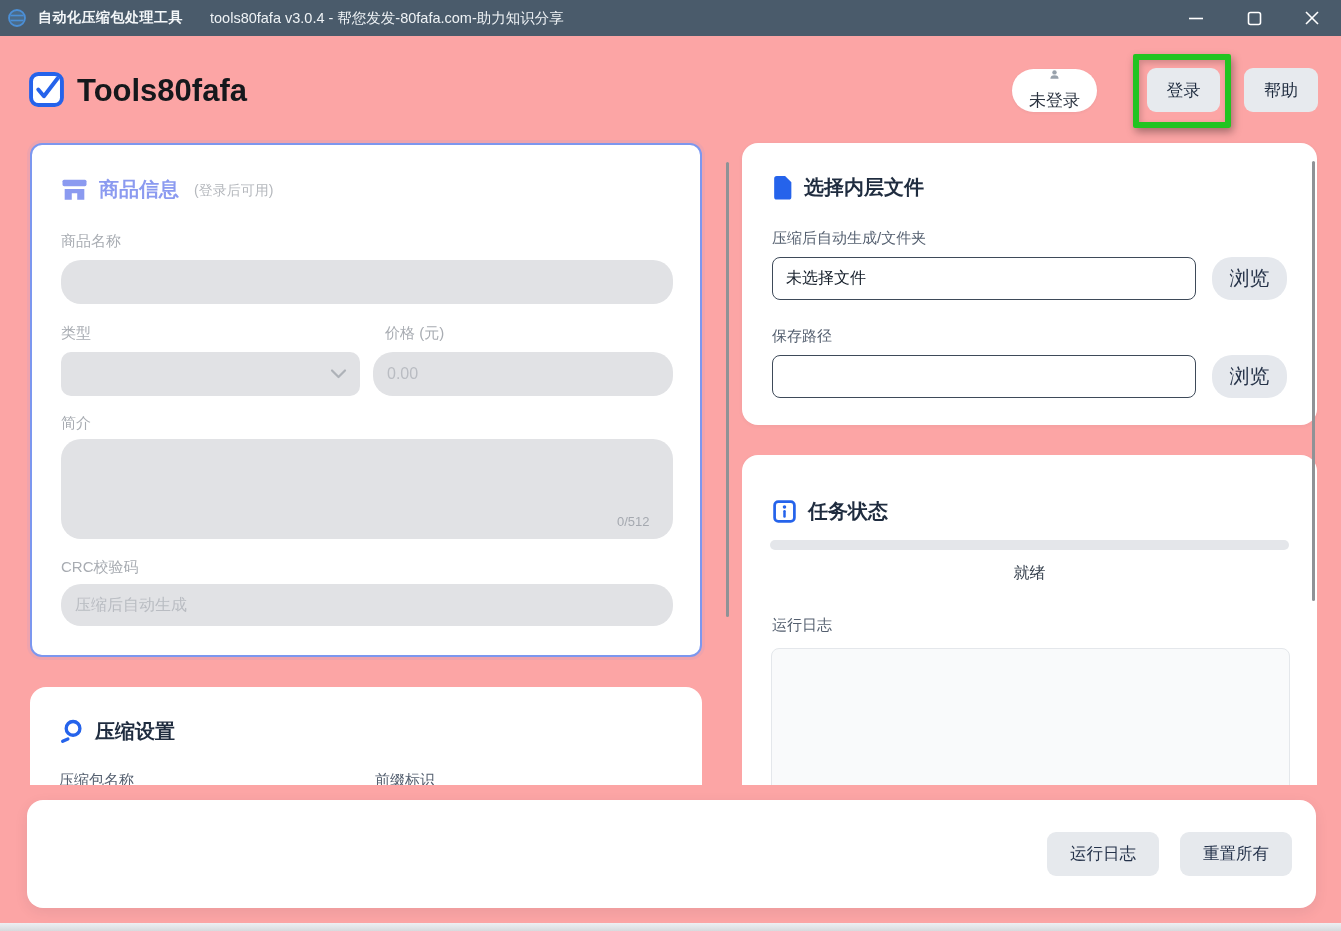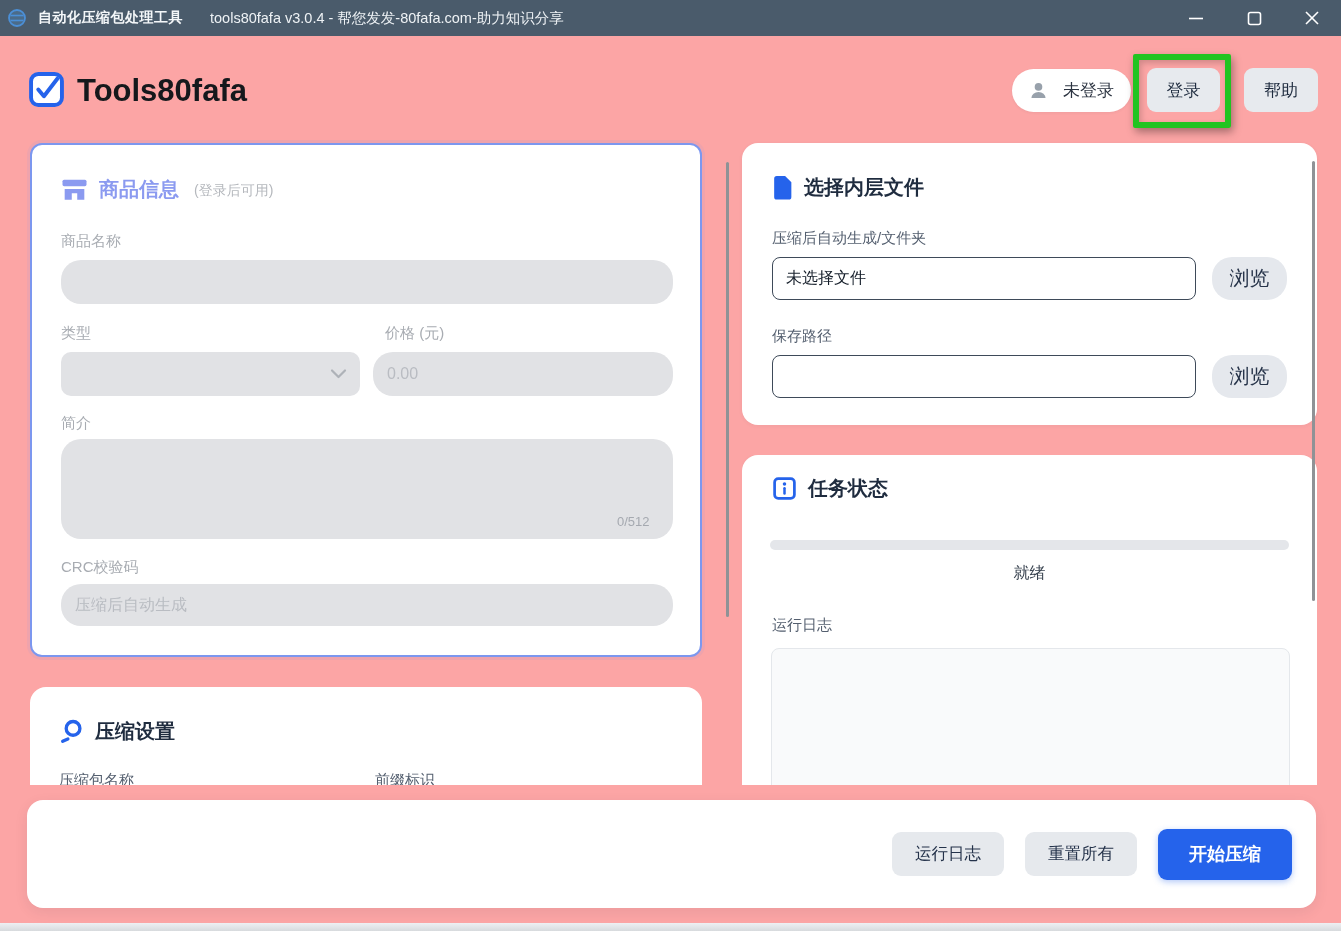--- a/index.html
+++ b/index.html
@@ -12,21 +12,21 @@
   .tb-icon { margin-left:7px; display:flex; align-items:center; }
   .tb-app { margin-left:11px; font-size:14px; font-weight:600; color:#f4f7f9; letter-spacing:.5px; }
   .tb-title { position:absolute; left:210px; top:0; height:36px; line-height:36px; font-size:14.5px; color:#eef2f5; }
   .tb-controls { position:absolute; right:0; top:0; height:36px; display:flex; }
   .tb-btn { width:58px; height:36px; display:flex; align-items:center; justify-content:center; cursor:default; }
 
   
   .page { position:absolute; top:36px; left:0; width:1341px; height:895px; }
   .logo-box { position:absolute; left:29px; top:36px; }
   .app-name { position:absolute; left:77px; top:37px; font-size:31px; font-weight:600; color:#15181c; }
-  .status-pill { position:absolute; left:1012px; top:33px; height:43px; background:#ffffff; border-radius:22px; display:flex; align-items:center; padding:0 17px; gap:15px; box-shadow:0 1px 3px rgba(40,50,70,.06); }
+  .status-pill { position:absolute; left:1012px; top:33px; height:43px; background:#ffffff; border-radius:22px; display:flex; align-items:center; padding:0 17px; gap:9px; box-shadow:0 1px 3px rgba(40,50,70,.06);flex-direction:column; }
   .status-pill span { font-size:17px; color:#2b3340; }
   .hdr-btn { position:absolute; top:32px; height:44px; background:#e7eaee; border:none; border-radius:9px; font-size:17px; color:#1f2c3f; font-family:inherit; display:flex; align-items:center; justify-content:center; cursor:pointer; }
   .login-btn { left:1147px; width:73px; }
   .help-btn  { left:1244px; width:74px; }
   .annotation-box { position:absolute; left:1133px; top:18px; width:98px; height:74px; border:6px solid #21c421; border-radius:2px; box-shadow:2px 4px 8px rgba(0,0,0,.35), inset 2px 3px 6px rgba(0,0,0,.18); pointer-events:none; }
 
   
   .card { position:absolute; background:#fff; border-radius:16px; }
   .card-title-row { position:absolute; display:flex; align-items:center; gap:11px; }
   .card-title { font-size:20px; font-weight:700; color:#1f2c3f; }
@@ -185,21 +185,21 @@
       <input class="txt-input" style="left: 30px; top: 114px; width: 424px; height: 43px;" value="未选择文件">
       <button class="browse-btn" style="left:470px; top:114px;">浏览</button>
 
       <span class="fld-label" style="left:30px; top:184px;">保存路径</span>
       <input class="txt-input" style="left: 30px; top: 212px; width: 424px; height: 43px;" value="">
       <button class="browse-btn" style="left:470px; top:212px;">浏览</button>
     </div>
 
     <div class="clipR">
       <div class="card-status">
-        <div class="card-title-row" style="left:30px; top:20px;font-family:Liberation Serif, serif;">
+        <div class="card-title-row" style="left:30px; top:43px;font-family:Liberation Serif, serif;">
           <svg width="25" height="25" viewBox="0 0 24 24">
               <rect x="2.5" y="2.5" width="19" height="19" rx="3.5" fill="none" stroke="#2563eb" stroke-width="2.6"></rect>
               <circle cx="12" cy="7.6" r="1.7" fill="#2563eb"></circle>
               <rect x="10.8" y="10.6" width="2.4" height="7.4" rx="1.2" fill="#2563eb"></rect>
             </svg>
           <span class="card-title">任务状态</span>
         </div>
         <div class="progress-track">
             <div class="progress-fill"></div>
           </div>
@@ -208,18 +208,17 @@
         <div class="log-box"></div>
       </div>
     </div>
 
     <div class="scroll-thumb thumb-left"></div>
     <div class="scroll-thumb thumb-right"></div>
 
     <div class="footer">
       <button class="btn-gray">运行日志</button>
       <button class="btn-gray">重置所有</button>
-      <button class="btn-primary">开始压缩</button>
     </div>
 
     <div class="bottom-edge"></div>
   </div>
 </div>
 
 </body></html>

